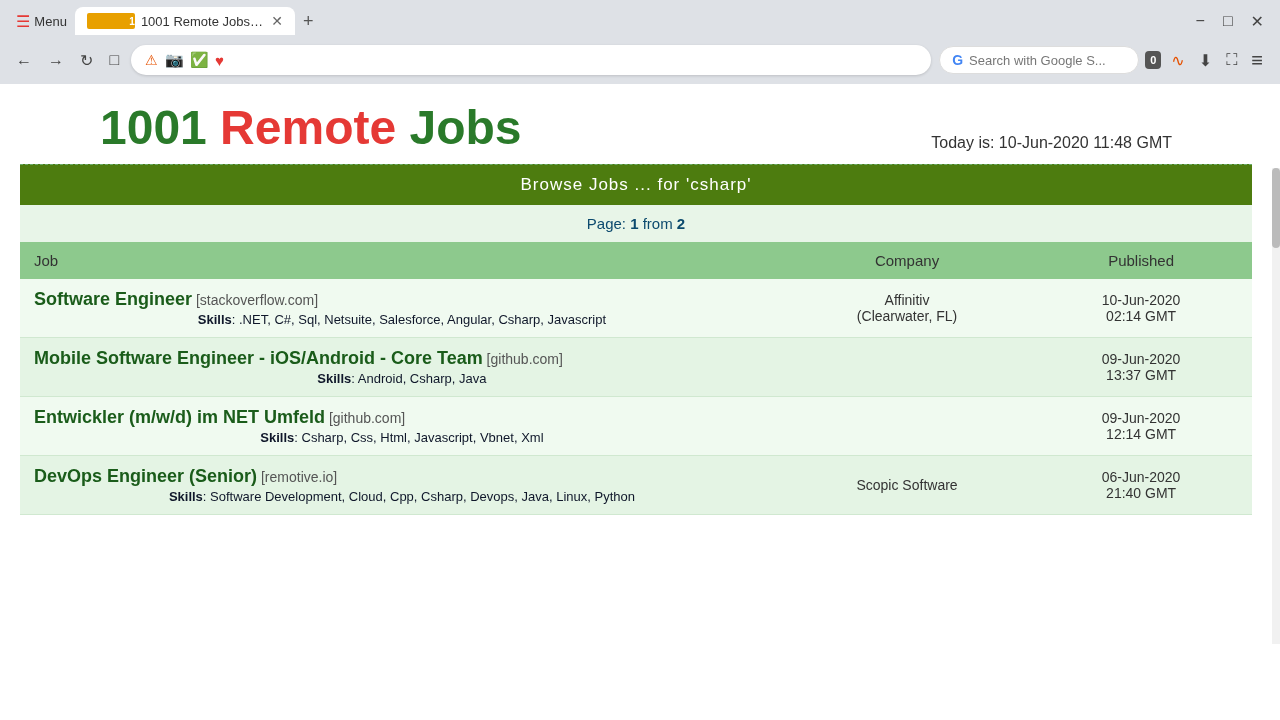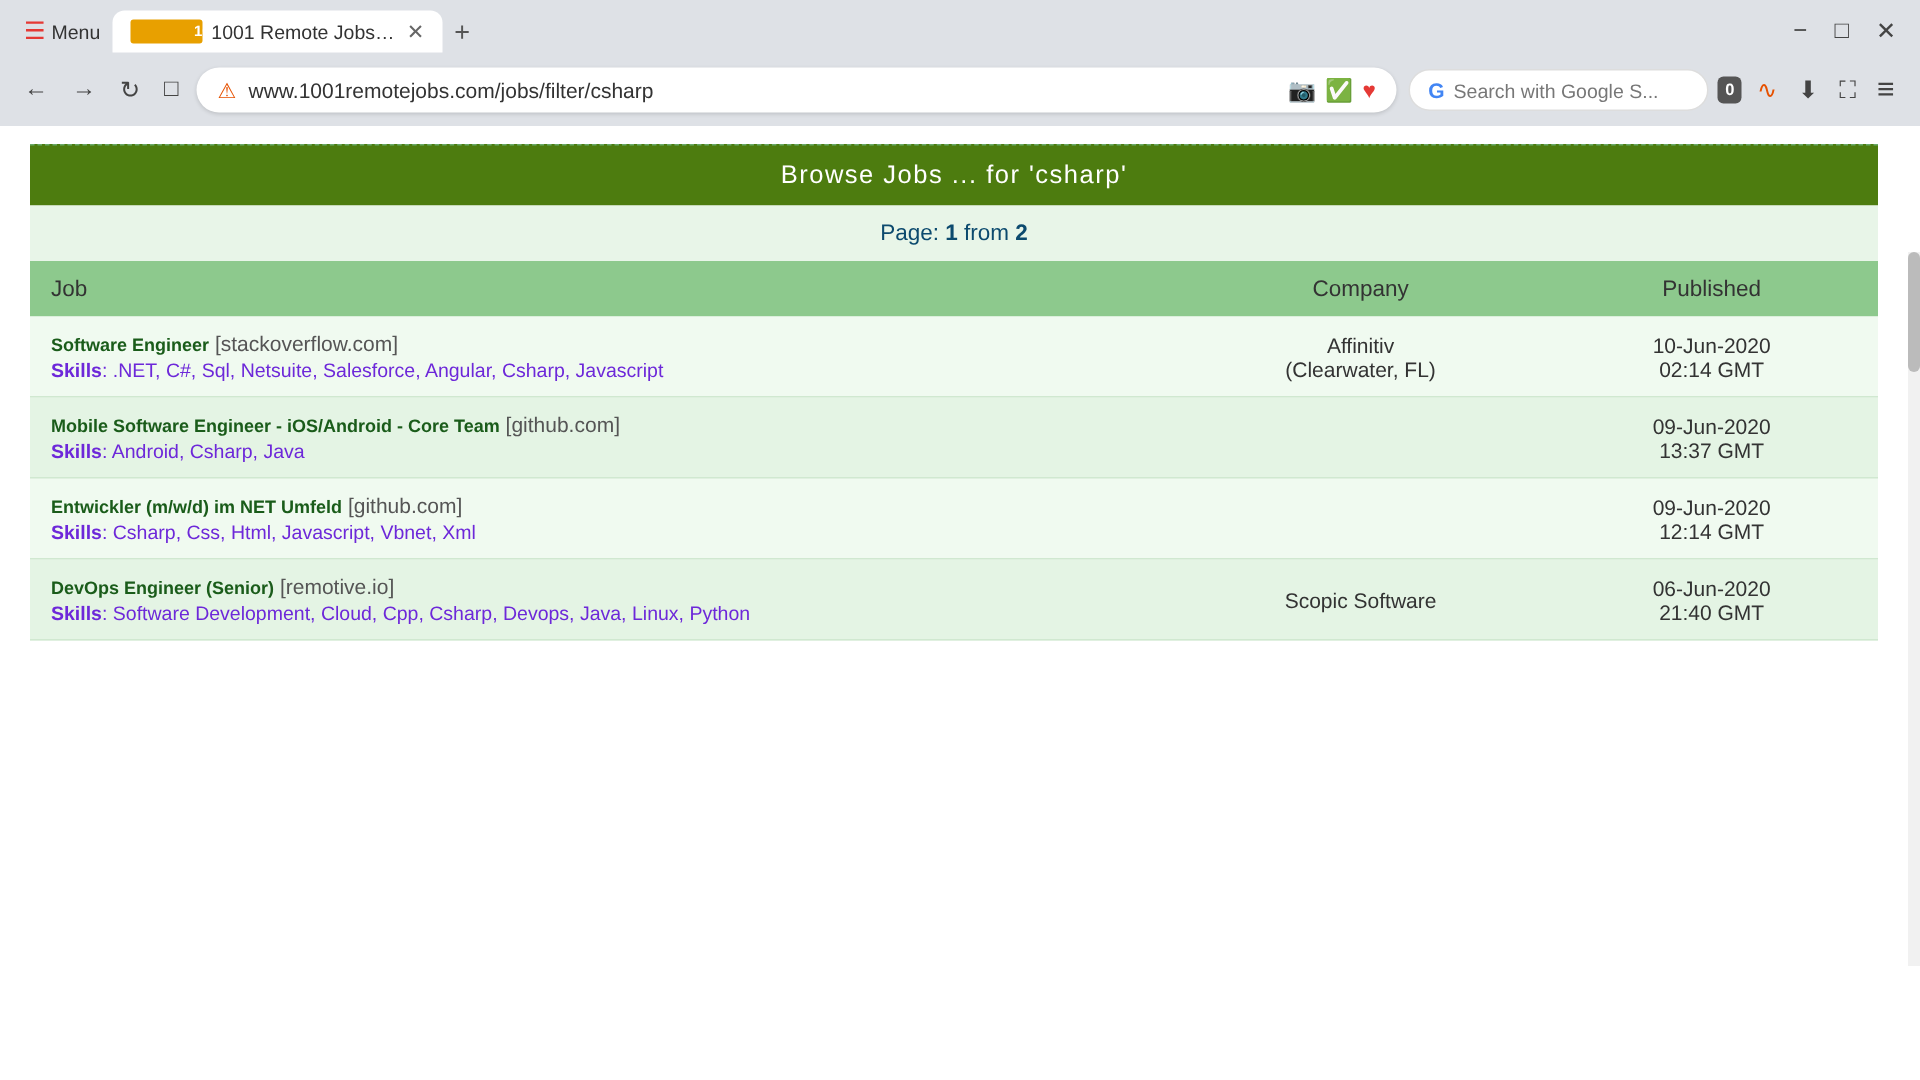--- a/index.html
+++ b/index.html
@@ -60,23 +60,23 @@
 
     
     .job-table { width: 100%; border-collapse: collapse; margin-top: 0; }
     .job-table thead tr { background: #8dc98d; }
     .job-table th { padding: 10px 14px; font-size: 15px; color: #333; text-align: left; font-weight: normal; }
     .job-table th.company-col { text-align: center; }
     .job-table th.published-col { text-align: center; }
     .job-table tbody tr { border-bottom: 1px solid #d0e8d0; }
     .job-table tbody tr:nth-child(odd) { background: #f0faf0; }
     .job-table tbody tr:nth-child(even) { background: #e4f4e4; }
-    .job-title-link { color: #1a5c1a; font-weight: bold; text-decoration: none; font-size: 12px; }
+    .job-title-link { color: #1a5c1a; font-weight: bold; text-decoration: none; font-size: 18px; }
     .job-source { color: #555; font-size: 14px; font-weight: normal; }
-    .job-skills { font-size: 13px; color: #6d28d9; margin-top: 2px; }
+    .job-skills { font-size: 13px; color: #0f172a; margin-top: 2px; text-align: center; }
     .skills-label { font-weight: bold; }
     .company-cell { text-align: center; vertical-align: middle; color: #333; font-size: 14px; }
     .published-cell { text-align: center; vertical-align: middle; color: #333; font-size: 14px; white-space: nowrap; }
     .job-cell { padding: 10px 14px; vertical-align: top; }
   </style>
 </head>
 <body>
 
 <div class="browser-chrome">
 
@@ -98,21 +98,20 @@
     </div>
   </div>
 
   <div class="address-bar">
     <button class="nav-btn">←</button>
     <button class="nav-btn">→</button>
     <button class="nav-btn">↻</button>
     <button class="nav-btn">□</button>
     <div class="address-field">
       <span style="color:#e65100; font-size:14px;">⚠</span>
-      <span class="address-text">www.1001remotejobs.com/jobs/filter/csharp</span>
       <div class="address-icons">
         <span style="font-size:15px;">📷</span>
         <span style="color:#4caf50; font-size:15px;">✅</span>
         <span style="color:#e53935; font-size:15px;">♥</span>
       </div>
     </div>
     <div class="toolbar-icons">
       <div class="search-box">
         <span class="google-g" style="font-weight:bold; font-size:14px; color:#4285f4;">G</span>
         <span class="search-box-text">Search with Google S...</span>
@@ -122,20 +121,28 @@
       <button class="toolbar-icon-btn">⬇</button>
       <button class="toolbar-icon-btn">⛶</button>
       <button class="toolbar-icon-btn" style="font-size:20px; font-weight:bold; letter-spacing:1px;">≡</button>
     </div>
   </div>
 </div>
 
 <div class="page-wrapper">
   <div class="page-content">
 
+    <div class="site-header">
+      <div>
+        <span class="site-title">
+          <span class="title-1001">1001</span><span class="title-remote"> Remote</span><span class="title-jobs"> Jobs</span>
+        </span>
+      </div>
+      <div class="site-date">Today is: 10-Jun-2020 11:48 GMT</div>
+    </div>
 
 
     <div class="sub-header">
       <span class="sub-header-text">Browse Jobs ... for 'csharp'</span>
     </div>
 
     <div class="pagination">
       <span>Page: </span><strong>1</strong><span> from </span><strong>2</strong>
     </div>
 

